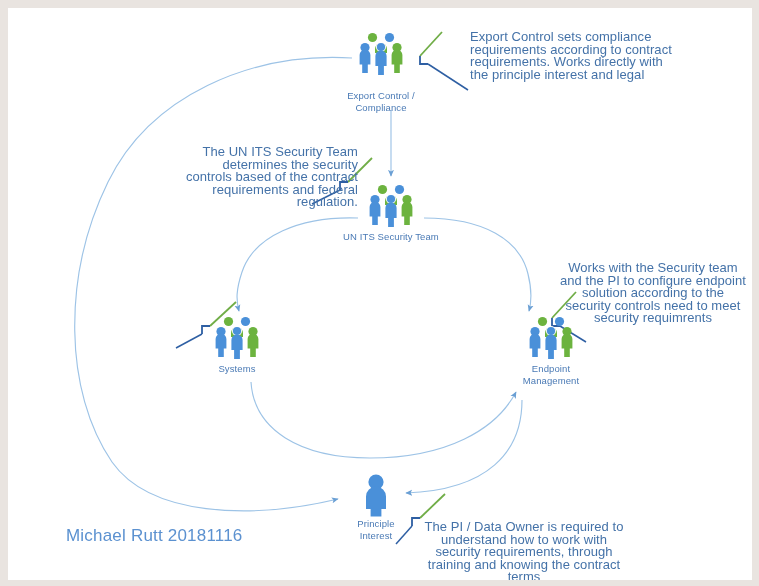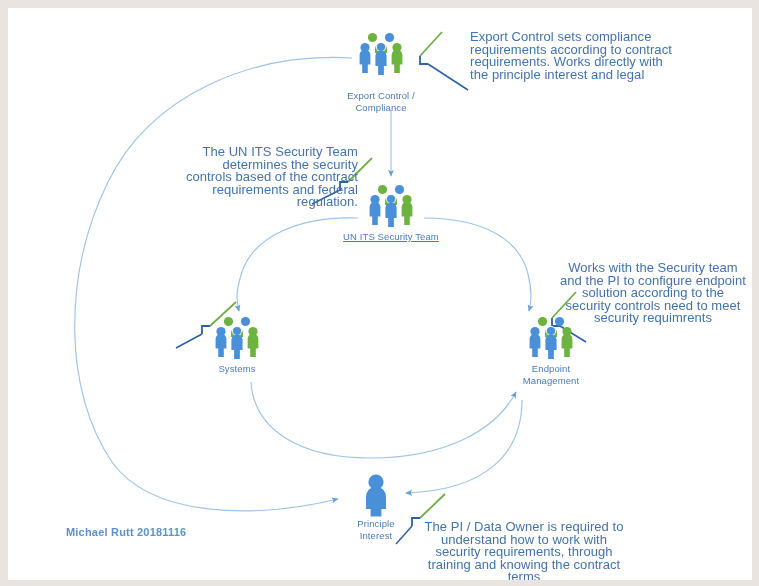--- a/index.html
+++ b/index.html
@@ -58,23 +58,22 @@
     color: #4472a8;
     font-size: 13px;
     line-height: 12.6px;
     letter-spacing: 0.05px;
   }
   .note.right-align { text-align: right; margin-top: 7px; }
   .note.left-align  { text-align: left; }
   .signature {
     position: absolute;
     color: #5b91d0;
-    font-size: 11px;
+    font-size: 17px;
     letter-spacing: 0.2px;
-    font-weight: bold;
   }
 </style>
 </head>
 <body>
 
 <div id="page">
 <div id="canvas">
 
   <svg class="layer" viewBox="0 0 759 586">
     <defs>
@@ -152,21 +151,21 @@
       <circle cx="31.5" cy="9.5" r="4.6" fill="#4a90d9"></circle>
       <path d="M17,21 a6,6 0 0 1 12,0 l0,4 -12,0 Z" fill="#6cb33f"></path>
       <circle cx="7" cy="19.5" r="4.6" fill="#4a90d9"></circle>
       <circle cx="39" cy="19.5" r="4.6" fill="#6cb33f"></circle>
       <circle cx="23" cy="19" r="5" fill="#ffffff"></circle>
       <circle cx="23" cy="19" r="4.1" fill="#4a90d9"></circle>
       <path d="M1.6,27 a5.4,5.4 0 0 1 10.8,0 l0,9.5 -2.6,0 0,8.6 -5.6,0 0,-8.6 -2.6,0 Z" fill="#4a90d9"></path>
       <path d="M33.6,27 a5.4,5.4 0 0 1 10.8,0 l0,9.5 -2.6,0 0,8.6 -5.6,0 0,-8.6 -2.6,0 Z" fill="#6cb33f"></path>
       <path d="M17.4,28 a5.6,5.6 0 0 1 11.2,0 l0,10 -2.7,0 0,9 -5.8,0 0,-9 -2.7,0 Z" fill="#4a90d9"></path>
     </svg>
-    <div class="node-label" style="top:51px; width:150px;text-decoration:underline;">UN ITS Security Team</div>
+    <div class="node-label" style="top:51px; width:150px;">UN ITS Security Team</div>
   </div>
 
   <div class="node" style="left:214px; top:312px; width:46px; height:48px;">
     <svg width="46" height="48" viewBox="0 0 46 48">
       <circle cx="14.5" cy="9.5" r="4.6" fill="#6cb33f"></circle>
       <circle cx="31.5" cy="9.5" r="4.6" fill="#4a90d9"></circle>
       <path d="M17,21 a6,6 0 0 1 12,0 l0,4 -12,0 Z" fill="#6cb33f"></path>
       <circle cx="7" cy="19.5" r="4.6" fill="#4a90d9"></circle>
       <circle cx="39" cy="19.5" r="4.6" fill="#6cb33f"></circle>
       <circle cx="23" cy="19" r="5" fill="#ffffff"></circle>

